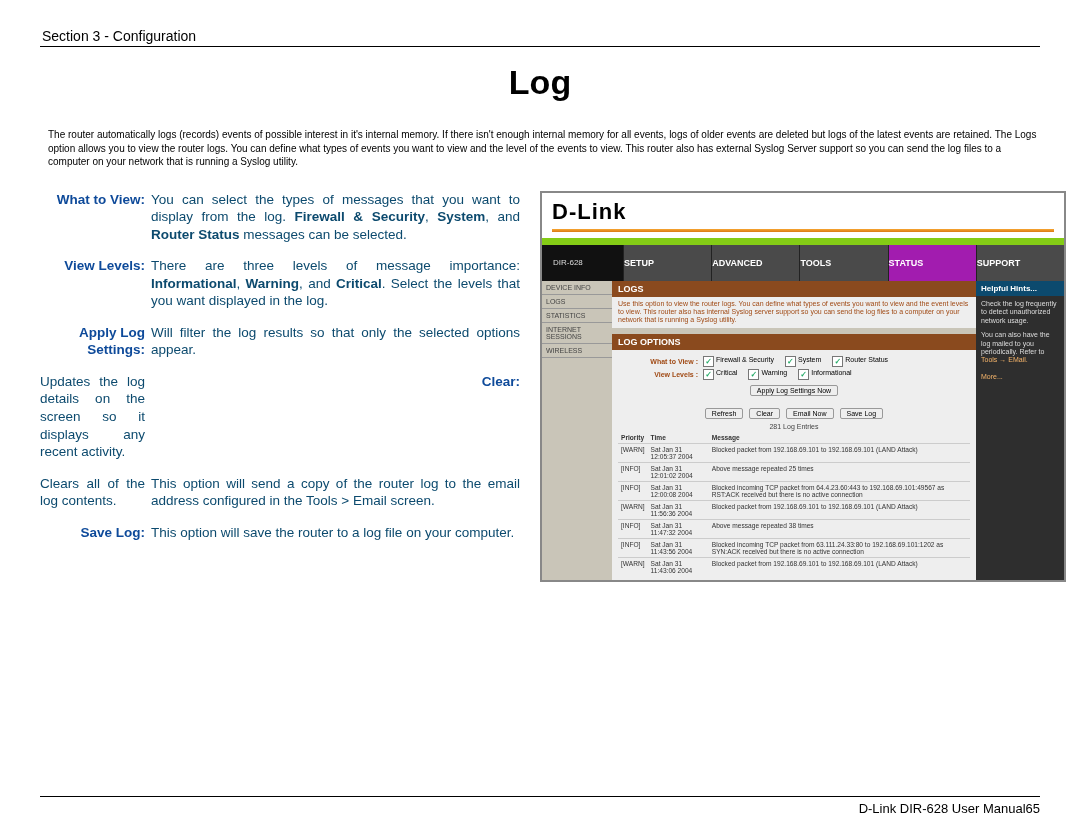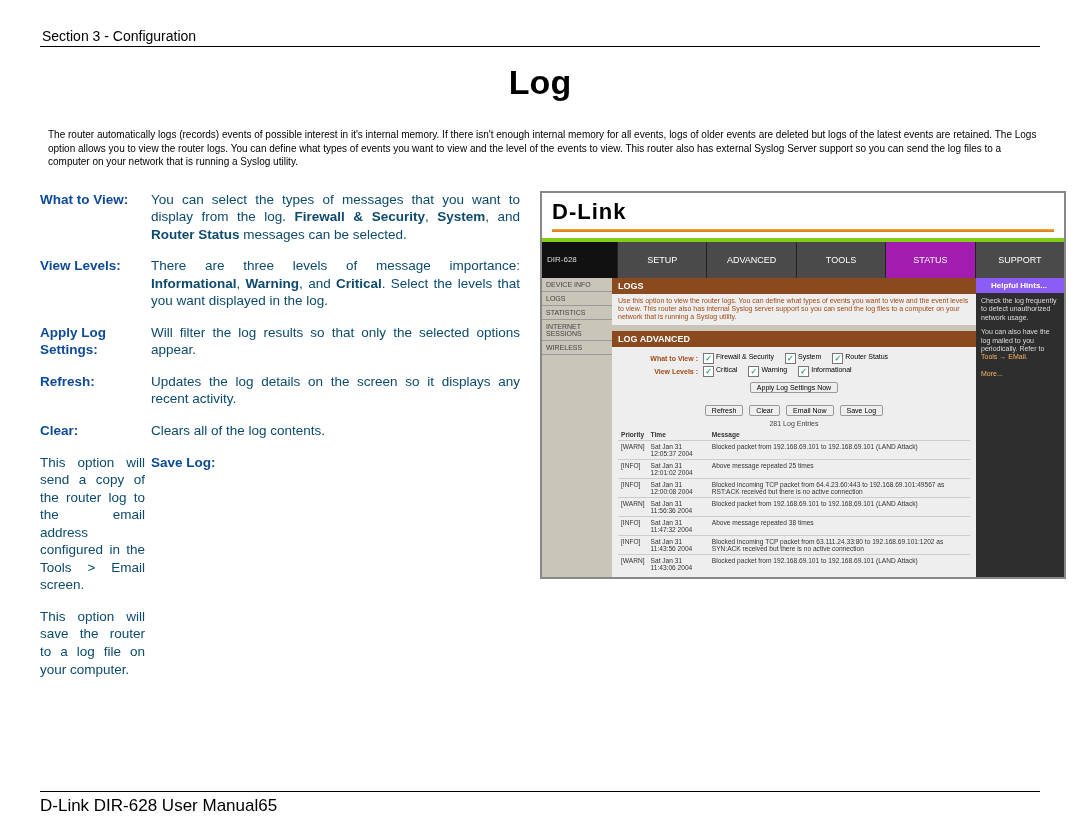--- a/index.html
+++ b/index.html
@@ -6,74 +6,73 @@
   body{width:1080px;height:834px;font-family:Arial,Helvetica,sans-serif;color:#000;position:relative;box-sizing:border-box}
   .page{box-sizing:border-box;padding:24px 40px 0 40px;height:100%}
   .rule{border:none;border-top:1px solid #000;margin:0}
   .section-header{font-size:14px;margin:4px 0 2px 2px}
   .title{font-size:34px;font-weight:700;text-align:center;margin:16px 0 26px 0;font-family:Arial,sans-serif}
   .intro{font-size:10px;line-height:1.35;margin:0 2px 22px 8px}
   .two-col{display:flex;gap:20px}
   .left{flex:0 0 480px}
   .right{flex:1}
   .defs{display:grid;grid-template-columns:105px 1fr;column-gap:6px;row-gap:14px;font-size:13.5px;line-height:1.3}
-  .defs .term{color:#0e4a9a;font-weight:700;text-align:left}
+  .defs .term{color:#0e4a9a;font-weight:700;text-align:right}
   .defs .desc{color:#0c4a6e;text-align:justify}
   
   .shot{border:2px solid #888;background:#fff;position:relative;width:522px;font-size:8px}
-  .brand-bar{background:#fff;border-bottom:4px solid #84cc16;padding:6px 10px}
+  .brand-bar{background:#fff;border-bottom:7px solid #84cc16;padding:6px 10px}
   .brand{font-family:Arial;font-weight:700;font-size:22px;color:#000;letter-spacing:1px}
   .orange-rule{height:3px;background:linear-gradient(#f7a531,#d97a16)}
   .nav-row{display:flex;background:#444}
-  .model{flex:0 0 70px;background:#111;color:#ddd;font-size:8px;display:flex;align-items:center;padding-left:5px}
-  .nav-tab{flex:1;color:#fff;text-align:center;font-size:9px;font-weight:400;padding:13px 0;background:#4a4a4a;border-left:1px solid #222}
+  .model{flex:0 0 70px;background:#111;color:#ddd;font-size:8px;display:flex;align-items:center;padding-left:11px}
+  .nav-tab{flex:1;color:#fff;text-align:left;font-size:9px;font-weight:700;padding:13px 0;background:#4a4a4a;border-left:1px solid #222}
   .nav-tab.active{background:#a21caf}
   .body-row{display:flex;background:#c9c5b8}
   .sidebar{flex:0 0 70px;background:#c9c5b8}
   .side-item{border-bottom:1px solid #999;color:#444;font-size:7px;padding:3px 4px}
   .main{flex:1;padding:0}
   .panel-head{background:#8a4a1e;color:#fff;font-weight:700;font-size:9px;padding:3px 6px}
   .panel-desc{background:#eee;color:#a04a15;font-size:7px;padding:3px 6px;line-height:1.2}
   .panel-body{background:#eee;padding:4px 6px}
   .opt-row{display:flex;align-items:center;margin:2px 0;font-size:7px}
   .opt-lbl{flex:0 0 80px;text-align:right;color:#a04a15;font-weight:700}
   .cb{width:9px;height:9px;border:1px solid #777;background:#fff;display:inline-flex;align-items:center;justify-content:center;margin:0 2px 0 5px;color:#2a6;font-size:8px;font-weight:700}
   .btn{display:inline-block;background:#eee;border:1px solid #999;border-radius:2px;padding:1px 6px;font-size:7px;margin:2px 3px}
   .apply-row{text-align:center;margin-top:3px}
   .log-table{width:100%;border-collapse:collapse;font-size:6.6px;color:#333}
   .log-table th{text-align:left;font-weight:700;padding:2px 3px}
   .log-table td{padding:2px 3px;vertical-align:top;border-top:1px solid #ccc}
   .log-count{text-align:center;font-size:7px;margin:2px 0;color:#444}
   .hints{flex:0 0 88px;background:#2e2e2e;color:#ddd;font-size:7px;padding:0;line-height:1.2}
-  .hints-head{background:#8b5cf6;color:#fff;font-weight:700;padding:3px 15px;font-size:8px}
+  .hints-head{background:#0c4a6e;color:#fff;font-weight:700;padding:3px 5px;font-size:8px}
   .hints-body{padding:4px 5px}
   .hints-body .lnk{color:#f5b46a}
   .footer{position:absolute;left:40px;right:40px;bottom:18px}
   .footer .rule{margin-bottom:4px}
-  .footer-row{display:flex;justify-content:flex-start;font-size:17px}
+  .footer-row{display:flex;justify-content:flex-end;font-size:13px}
 </style>
 </head>
 <body>
 
 <div class="page">
   <div class="section-header">Section 3 - Configuration</div>
   <hr class="rule">
   <div class="title">Log</div>
   <p class="intro">The router automatically logs (records) events of possible interest in it's internal memory. If there isn't enough internal memory for all events, logs of older events are deleted but logs of the latest events are retained. The Logs option allows you to view the router logs. You can define what types of events you want to view and the level of the events to view. This router also has external Syslog Server support so you can send the log files to a computer on your network that is running a Syslog utility.</p>
 
   <div class="two-col">
     <div class="left">
       <div class="defs" id="defs">
           <div class="term">What to View:</div>
           <div class="desc">You can select the types of messages that you want to display from the log. <b>Firewall &amp; Security</b>, <b>System</b>, and <b>Router Status</b> messages can be selected.</div>
           <div class="term">View Levels:</div>
           <div class="desc">There are three levels of message importance: <b>Informational</b>, <b>Warning</b>, and <b>Critical</b>. Select the levels that you want displayed in the log.</div>
           <div class="term">Apply Log Settings:</div>
           <div class="desc">Will filter the log results so that only the selected options appear.</div>
-          <div class="term">Refresh:</div>
           <div class="desc">Updates the log details on the screen so it displays any recent activity.</div>
           <div class="term">Clear:</div>
           <div class="desc">Clears all of the log contents.</div>
           <div class="desc">This option will send a copy of the router log to the email address configured in the Tools &gt; Email screen.</div>
           <div class="term">Save Log:</div>
           <div class="desc">This option will save the router to a log file on your computer.</div>
         </div>
     </div>
 
     <div class="right">
@@ -97,21 +96,21 @@
               <div class="side-item">DEVICE INFO</div>
               <div class="side-item">LOGS</div>
               <div class="side-item">STATISTICS</div>
               <div class="side-item">INTERNET SESSIONS</div>
               <div class="side-item">WIRELESS</div>
             </div>
           <div class="main">
             <div class="panel-head">LOGS</div>
             <div class="panel-desc">Use this option to view the router logs. You can define what types of events you want to view and the event levels to view. This router also has internal Syslog server support so you can send the log files to a computer on your network that is running a Syslog utility.</div>
 
-            <div class="panel-head" style="margin-top:6px">LOG ADVANCED</div>
+            <div class="panel-head" style="margin-top:6px">LOG OPTIONS</div>
             <div class="panel-body">
               <div class="opt-row">
                 <div class="opt-lbl">What to View :</div>
                 <div id="wtv" style="display:flex;flex-wrap:wrap">
                     <span class="cb">✓</span>
                     <span style="margin-right: 6px;">Firewall &amp; Security</span>
                     <span class="cb">✓</span>
                     <span style="margin-right: 6px;">System</span>
                     <span class="cb">✓</span>
                     <span style="margin-right: 6px;">Router Status</span>

